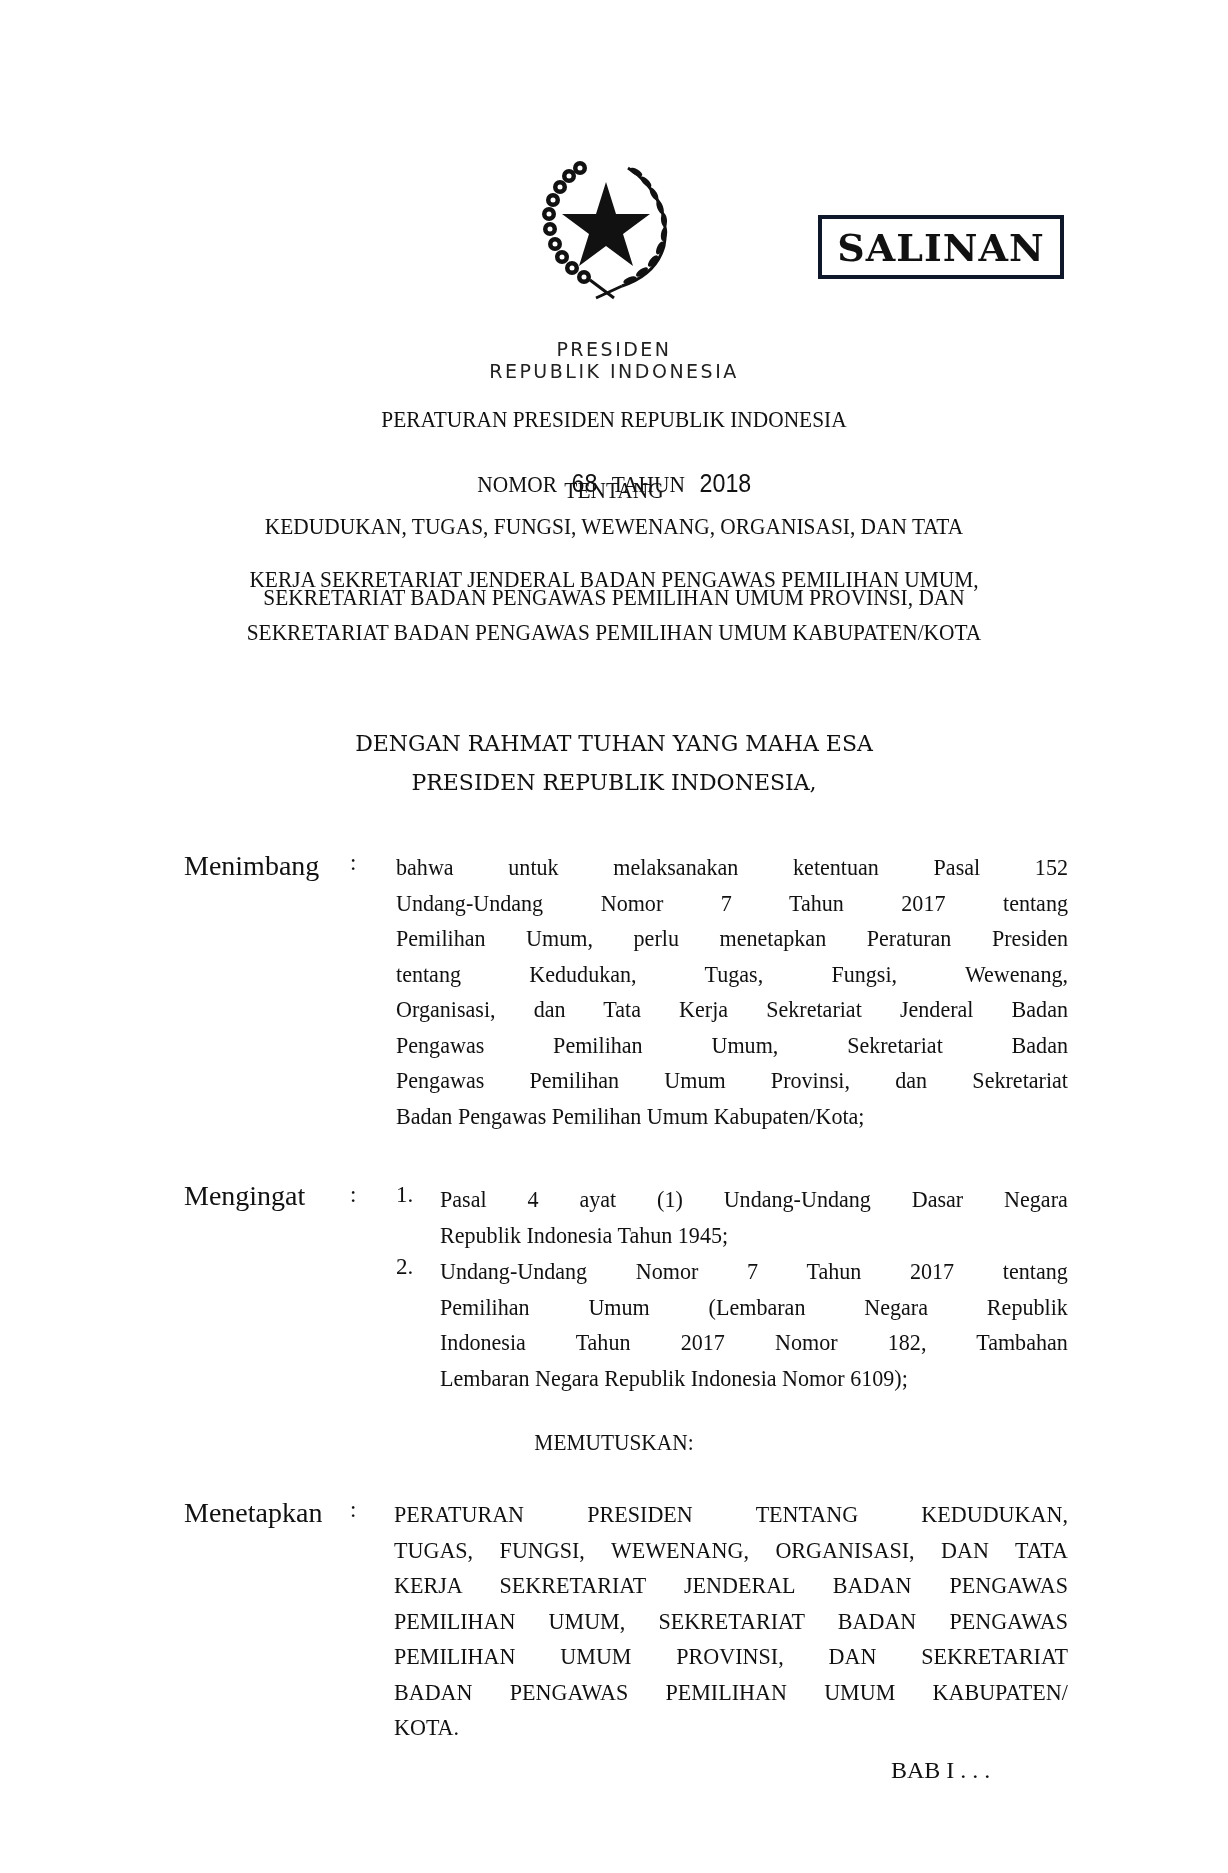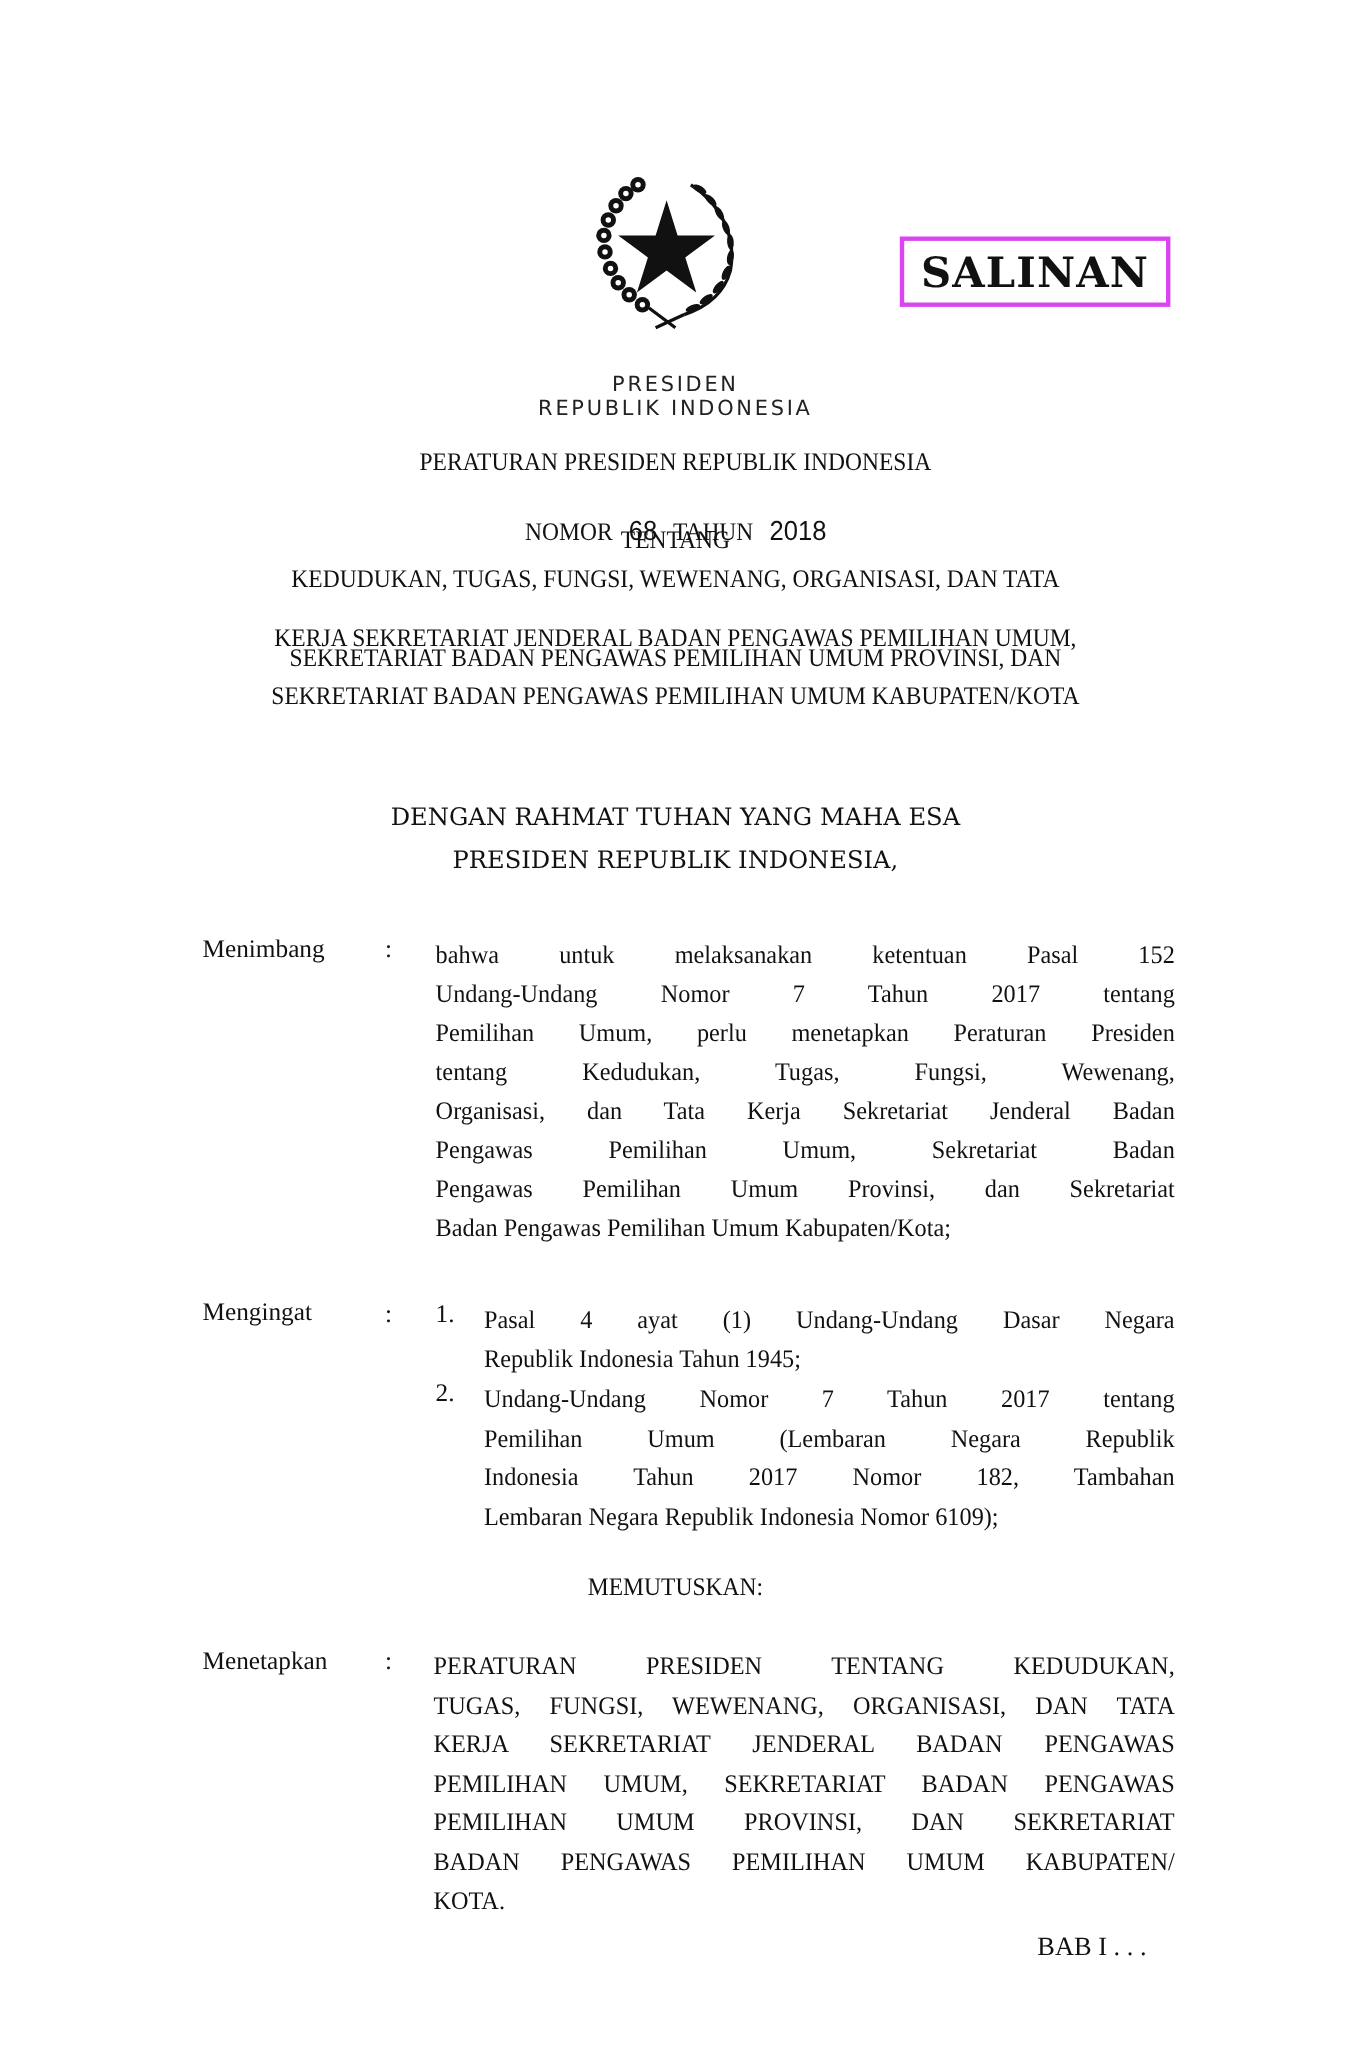--- a/index.html
+++ b/index.html
@@ -10,21 +10,21 @@
     }
     .abs { position: absolute; }
     .center { left: 0; width: 1228px; text-align: center; }
 
     
     #emblem { left: 536px; top: 152px; width: 140px; height: 148px; }
 
     
     #salinan {
       left: 818px; top: 215px; width: 246px; height: 64px;
-      border: 4px solid #d946ef; box-sizing: border-box;
+      border: 4px solid #0f172a; box-sizing: border-box;
       display: flex; align-items: center; justify-content: center;
       font-family: "DejaVu Serif", serif; font-weight: bold; font-size: 38px;
       letter-spacing: 1px;
     }
 
     .presiden-lbl {
       font-family: "DejaVu Sans", "Liberation Sans", sans-serif;
       font-size: 19px; letter-spacing: 2.5px; color: #222;
     }
 
@@ -34,21 +34,21 @@
       transform: scaleX(0.93); transform-origin: center;
     }
     .title-line { font-size: 23px; }
 
     .wide {
       font-family: "DejaVu Serif", serif; font-size: 22px;
     }
 
     
     .label {
-      font-family: "Liberation Serif", serif; font-size: 23px;
+      font-family: "Liberation Serif", serif; font-size: 28px;
       left: 184px;
     }
     .colon {
       font-family: "Liberation Serif", serif; font-size: 23px;
     }
     .para {
       font-family: "Liberation Serif", serif; font-size: 23px;
       line-height: 35.5px; text-align: justify; text-align-last: left;
       transform: scaleX(0.96); transform-origin: left top;
     }
@@ -195,13 +195,13 @@
     <span class="para-line">PERATURAN PRESIDEN TENTANG KEDUDUKAN,</span>
     <span class="para-line">TUGAS, FUNGSI, WEWENANG, ORGANISASI, DAN TATA</span>
     <span class="para-line">KERJA SEKRETARIAT JENDERAL BADAN PENGAWAS</span>
     <span class="para-line">PEMILIHAN UMUM, SEKRETARIAT BADAN PENGAWAS</span>
     <span class="para-line">PEMILIHAN UMUM PROVINSI, DAN SEKRETARIAT</span>
     <span class="para-line">BADAN PENGAWAS PEMILIHAN UMUM KABUPATEN/</span>
     <span class="para-line last">KOTA.</span>
   </div>
 </div>
 
-<div class="abs" style="left:943px; top:1757px; font-family:'Liberation Serif',serif; font-size:24px;">BAB I . . .</div>
+<div class="abs" style="left:891px; top:1757px; font-family:'Liberation Serif',serif; font-size:24px;">BAB I . . .</div>
 
 </body></html>

